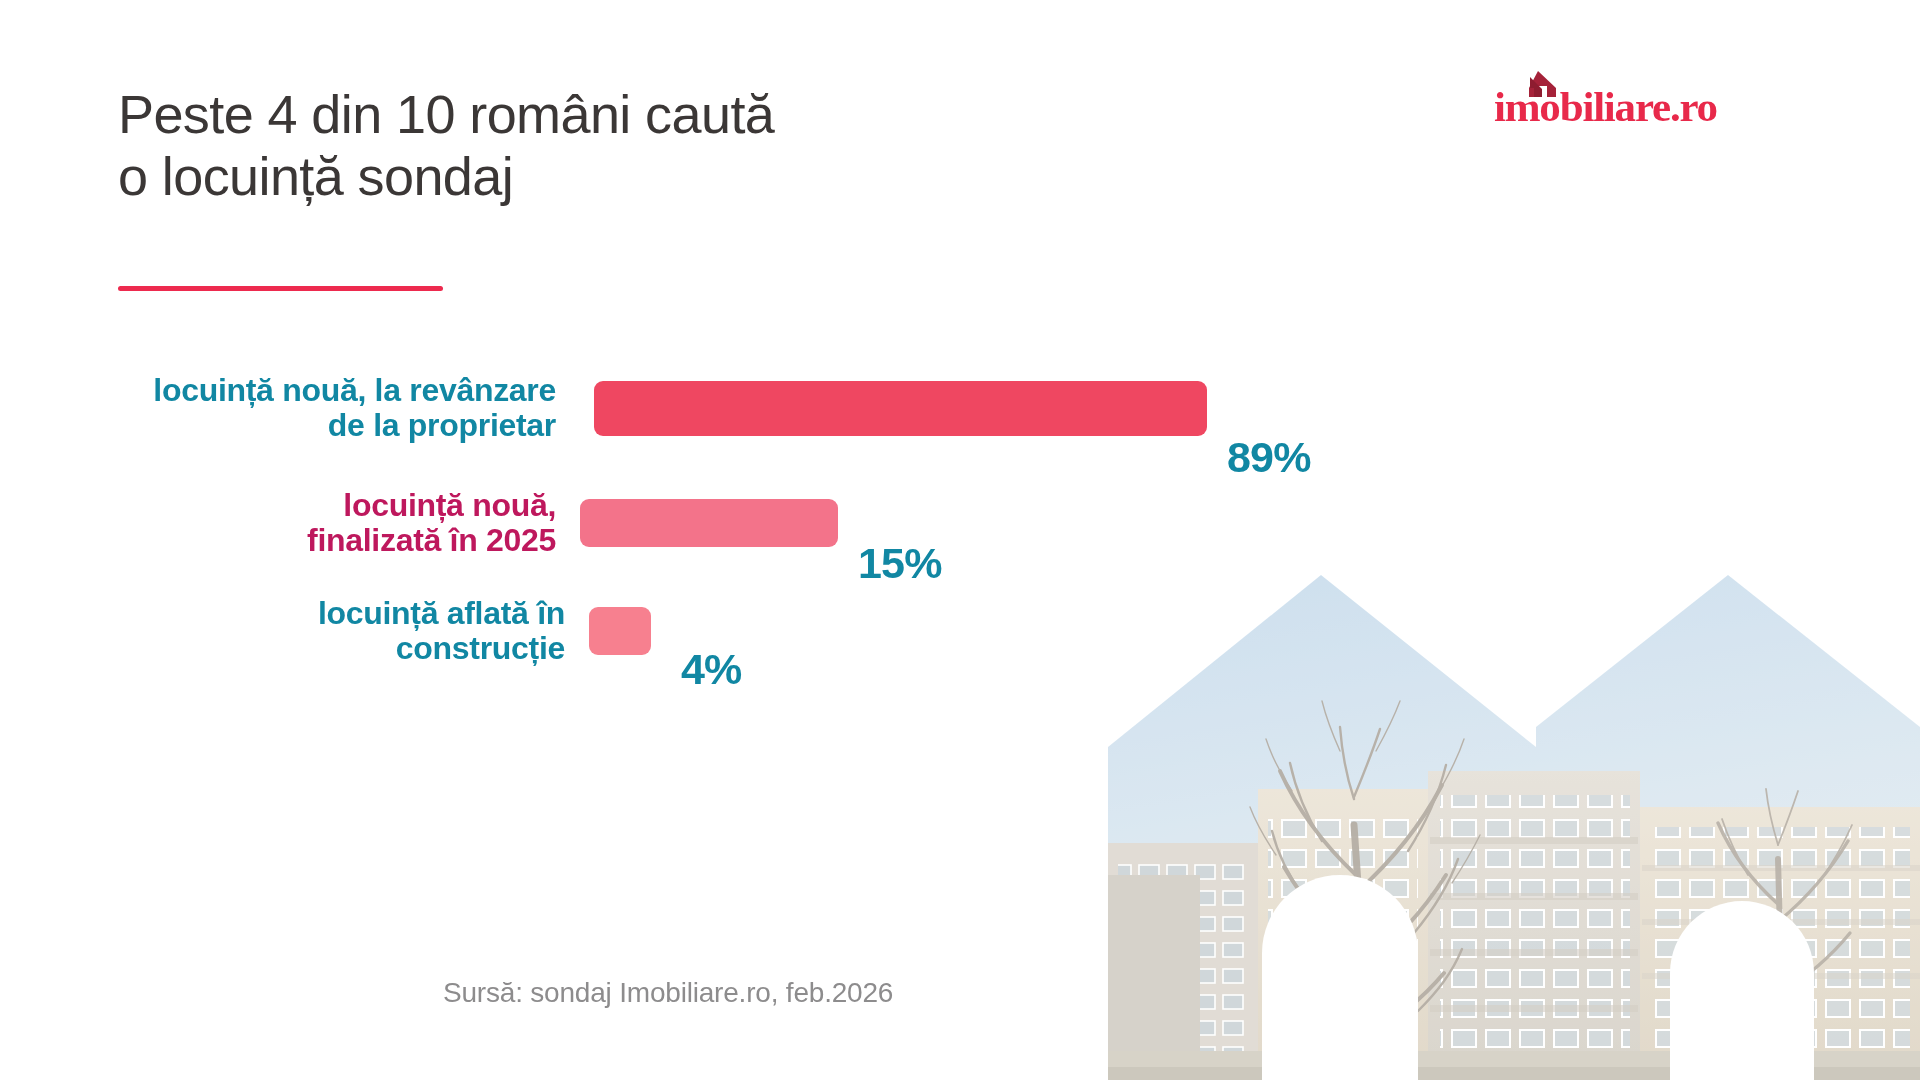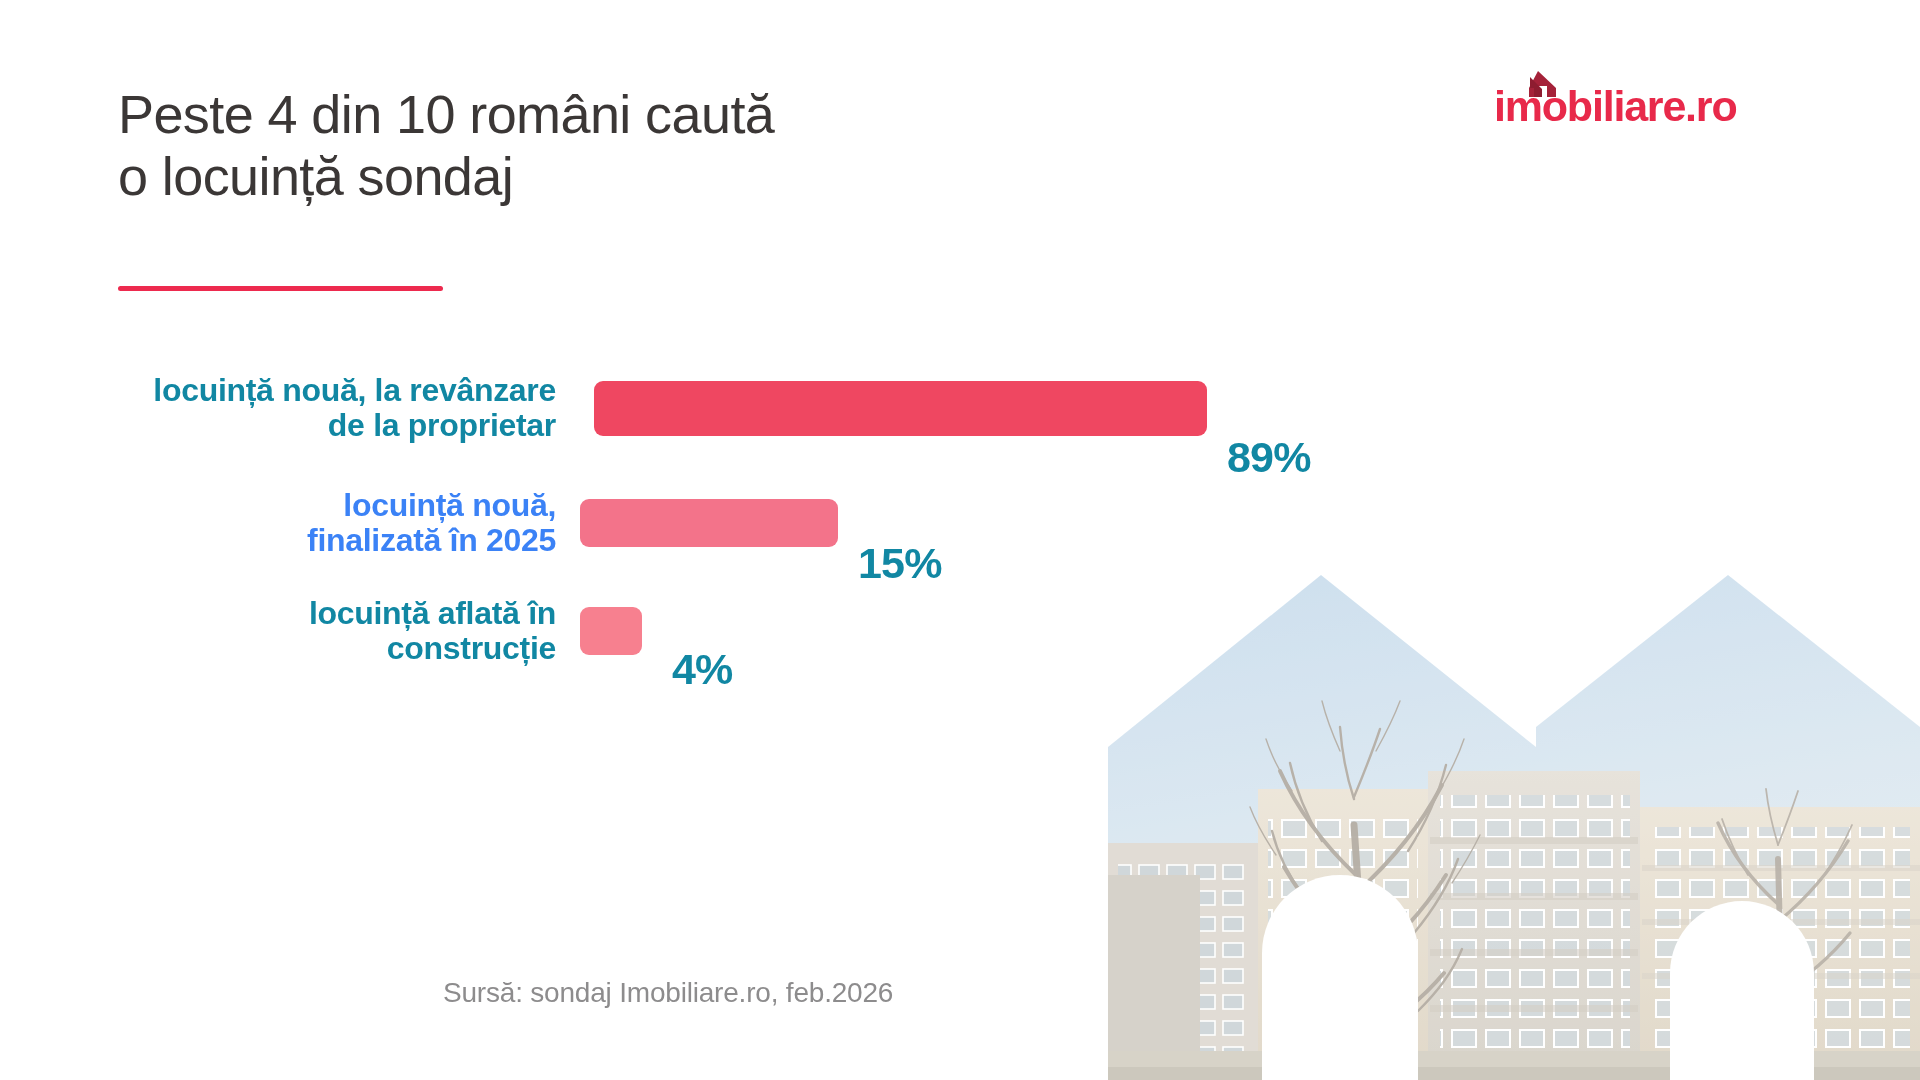--- a/index.html
+++ b/index.html
@@ -98,21 +98,21 @@
     width:812px; height:505px;
     overflow:hidden;
   }
   #photo-block svg { display:block; width:812px; height:505px; }
 </style>
 </head>
 <body>
 
 <div id="stage">
 
-  <div id="logo" style="color: rgb(232, 41, 74);">
+  <div id="logo" style="color: rgb(232, 41, 74); font-family: Liberation Serif, serif;">
     <span class="lw">
       <span>imobiliare.ro</span>
       <svg class="house" viewBox="0 0 36 26" aria-hidden="true">
         <polygon points="18,0 36,17 36,26 27,26 27,15 18,15 18,26 9,26 9,17" fill="#A52239"></polygon>
         <polygon points="10,6 22,18 22,26 14,26 14,17 10,17" fill="#8E1C30"></polygon>
       </svg>
     </span>
   </div>
 
   <div id="headline" style="color: rgb(59, 55, 54);">
@@ -254,30 +254,30 @@
     <div class="row" style="height:120px;gap:14px;">
       <div class="row-label" style="color: rgb(17, 135, 163);">locuință nouă, la revânzare
 de la proprietar</div>
       <div class="bar-wrap">
         <div class="bar" style="width:613px;height:55px;background:#EF4761;"></div>
         <div class="bar-value" style="color:#1187A3;align-self:flex-end;margin-bottom:-14px;">89%</div>
       </div>
     </div>
 
     <div class="row" style="height:110px;">
-      <div class="row-label" style="color: #3b82f6;">locuință nouă,
+      <div class="row-label" style="color: #be185d;">locuință nouă,
 finalizată în 2025</div>
       <div class="bar-wrap">
         <div class="bar" style="width:258px;height:48px;background:#F3738A;"></div>
         <div class="bar-value" style="color:#1187A3;align-self:flex-end;margin-bottom:-10px;">15%</div>
       </div>
     </div>
 
     <div class="row" style="height:106px;">
-      <div class="row-label" style="color: rgb(17, 135, 163);">locuință aflată în
+      <div class="row-label" style="color: rgb(17, 135, 163); margin-left: 9px;">locuință aflată în
 construcție</div>
       <div class="bar-wrap">
         <div class="bar" style="width:62px;height:48px;background:#F7808F;"></div>
         <div class="bar-value" style="color:#1187A3;align-self:flex-end;margin-bottom:-10px;margin-left:30px;">4%</div>
       </div>
     </div>
   </div>
 
   <div id="source">Sursă: sondaj Imobiliare.ro, feb.2026</div>
 

